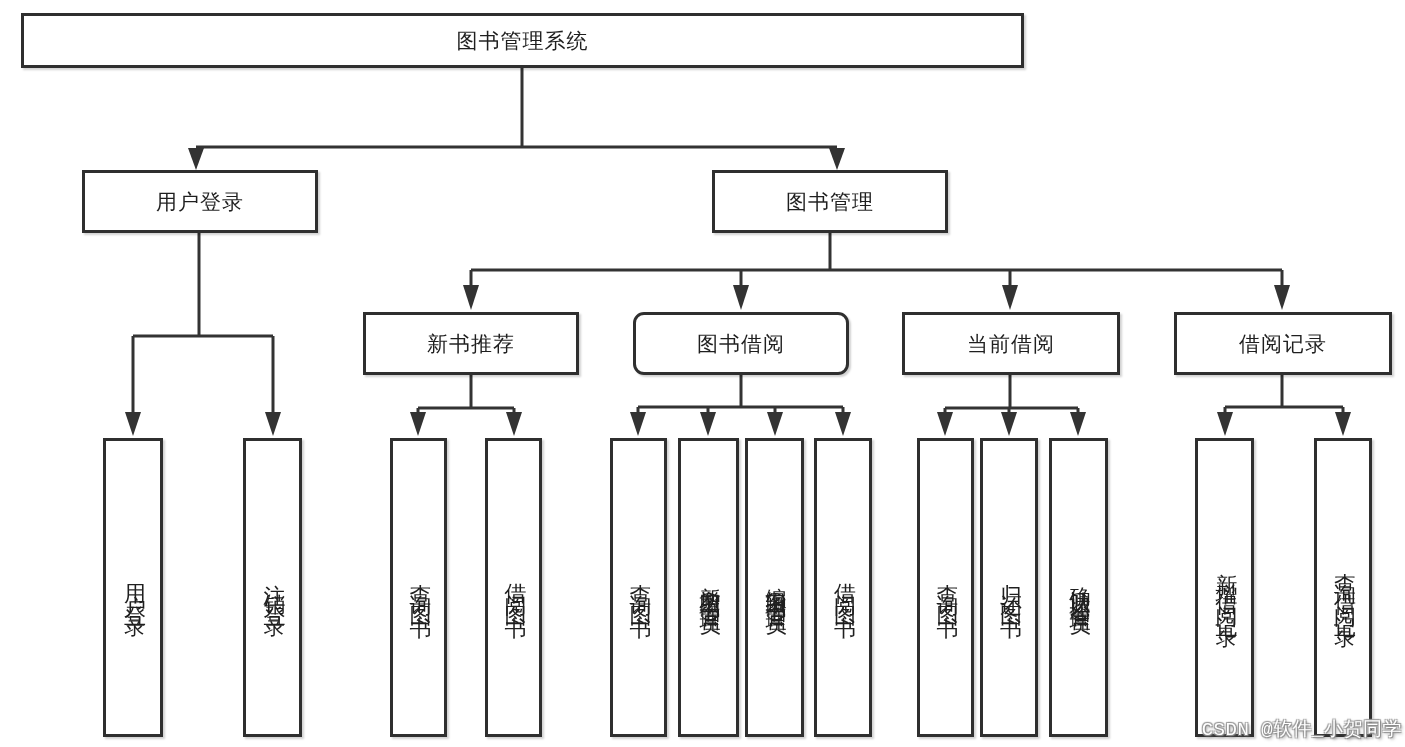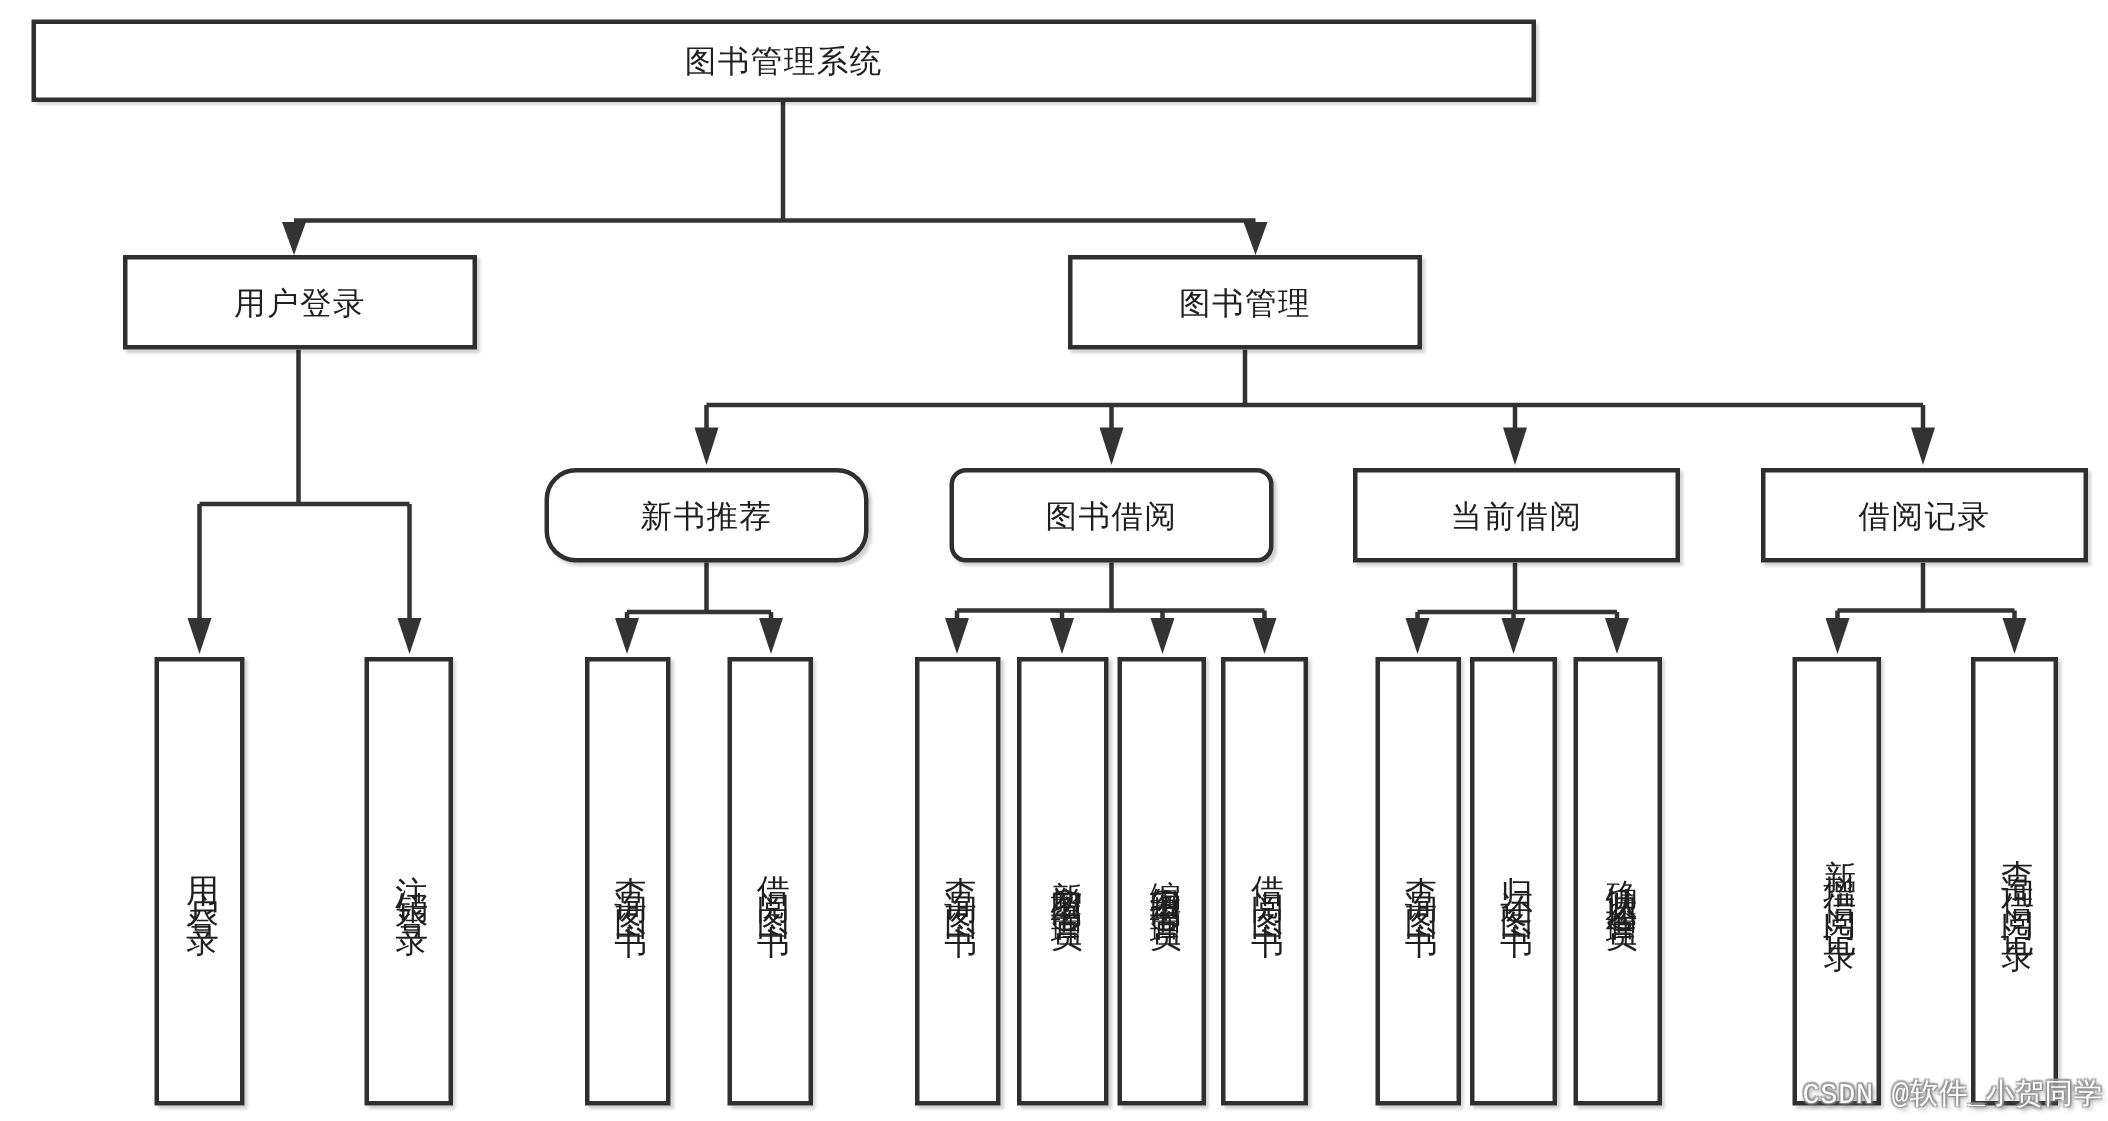--- a/index.html
+++ b/index.html
@@ -144,21 +144,21 @@
     <span class="h-label">图书管理系统</span>
   </div>
 
   <div class="box" style="left:82px; top:170px; width:236px; height:63px;">
     <span class="h-label">用户登录</span>
   </div>
   <div class="box" style="left:712px; top:170px; width:236px; height:63px;">
     <span class="h-label">图书管理</span>
   </div>
 
-  <div class="box" style="left:363px; top:312px; width:216px; height:63px;border-radius:21px;">
+  <div class="box" style="left:363px; top:312px; width:216px; height:63px;">
     <span class="h-label">新书推荐</span>
   </div>
   <div class="box" style="left:633px; top:312px; width:216px; height:63px;border-radius:11px;">
     <span class="h-label">图书借阅</span>
   </div>
   <div class="box" style="left:902px; top:312px; width:218px; height:63px;text-align:right;">
     <span class="h-label">当前借阅</span>
   </div>
   <div class="box" style="left:1174px; top:312px; width:218px; height:63px;">
     <span class="h-label">借阅记录</span>

